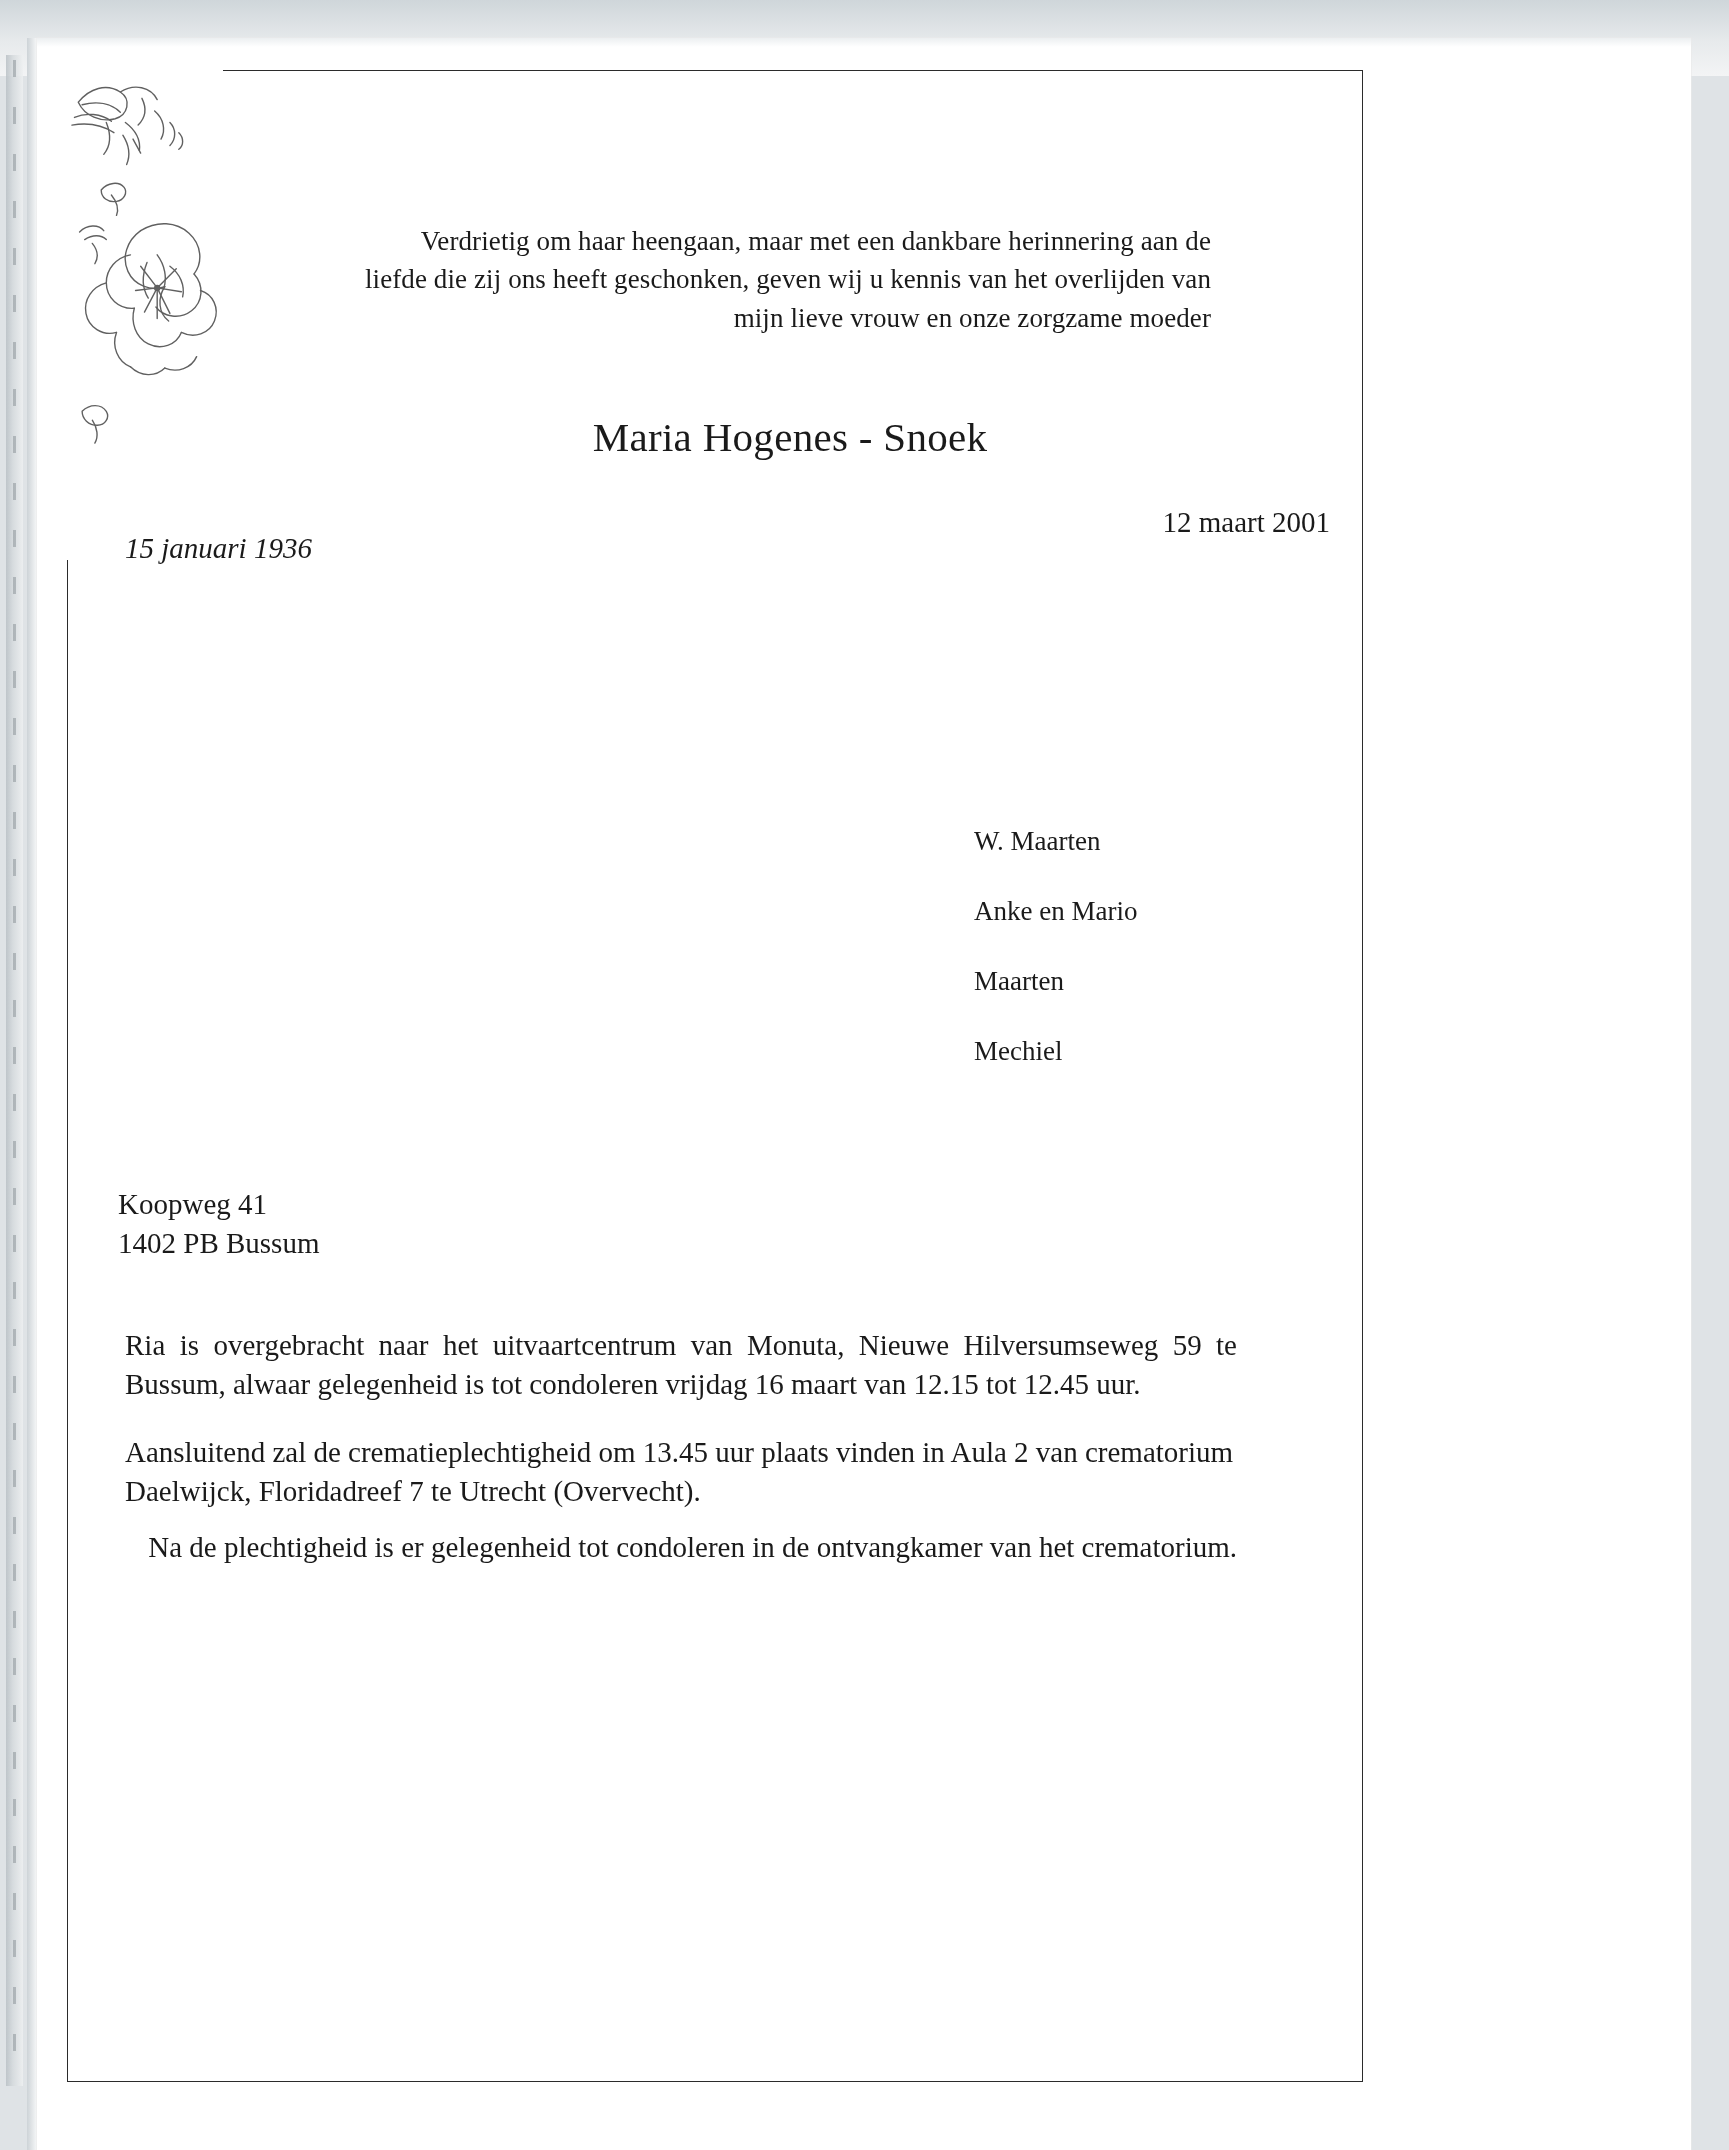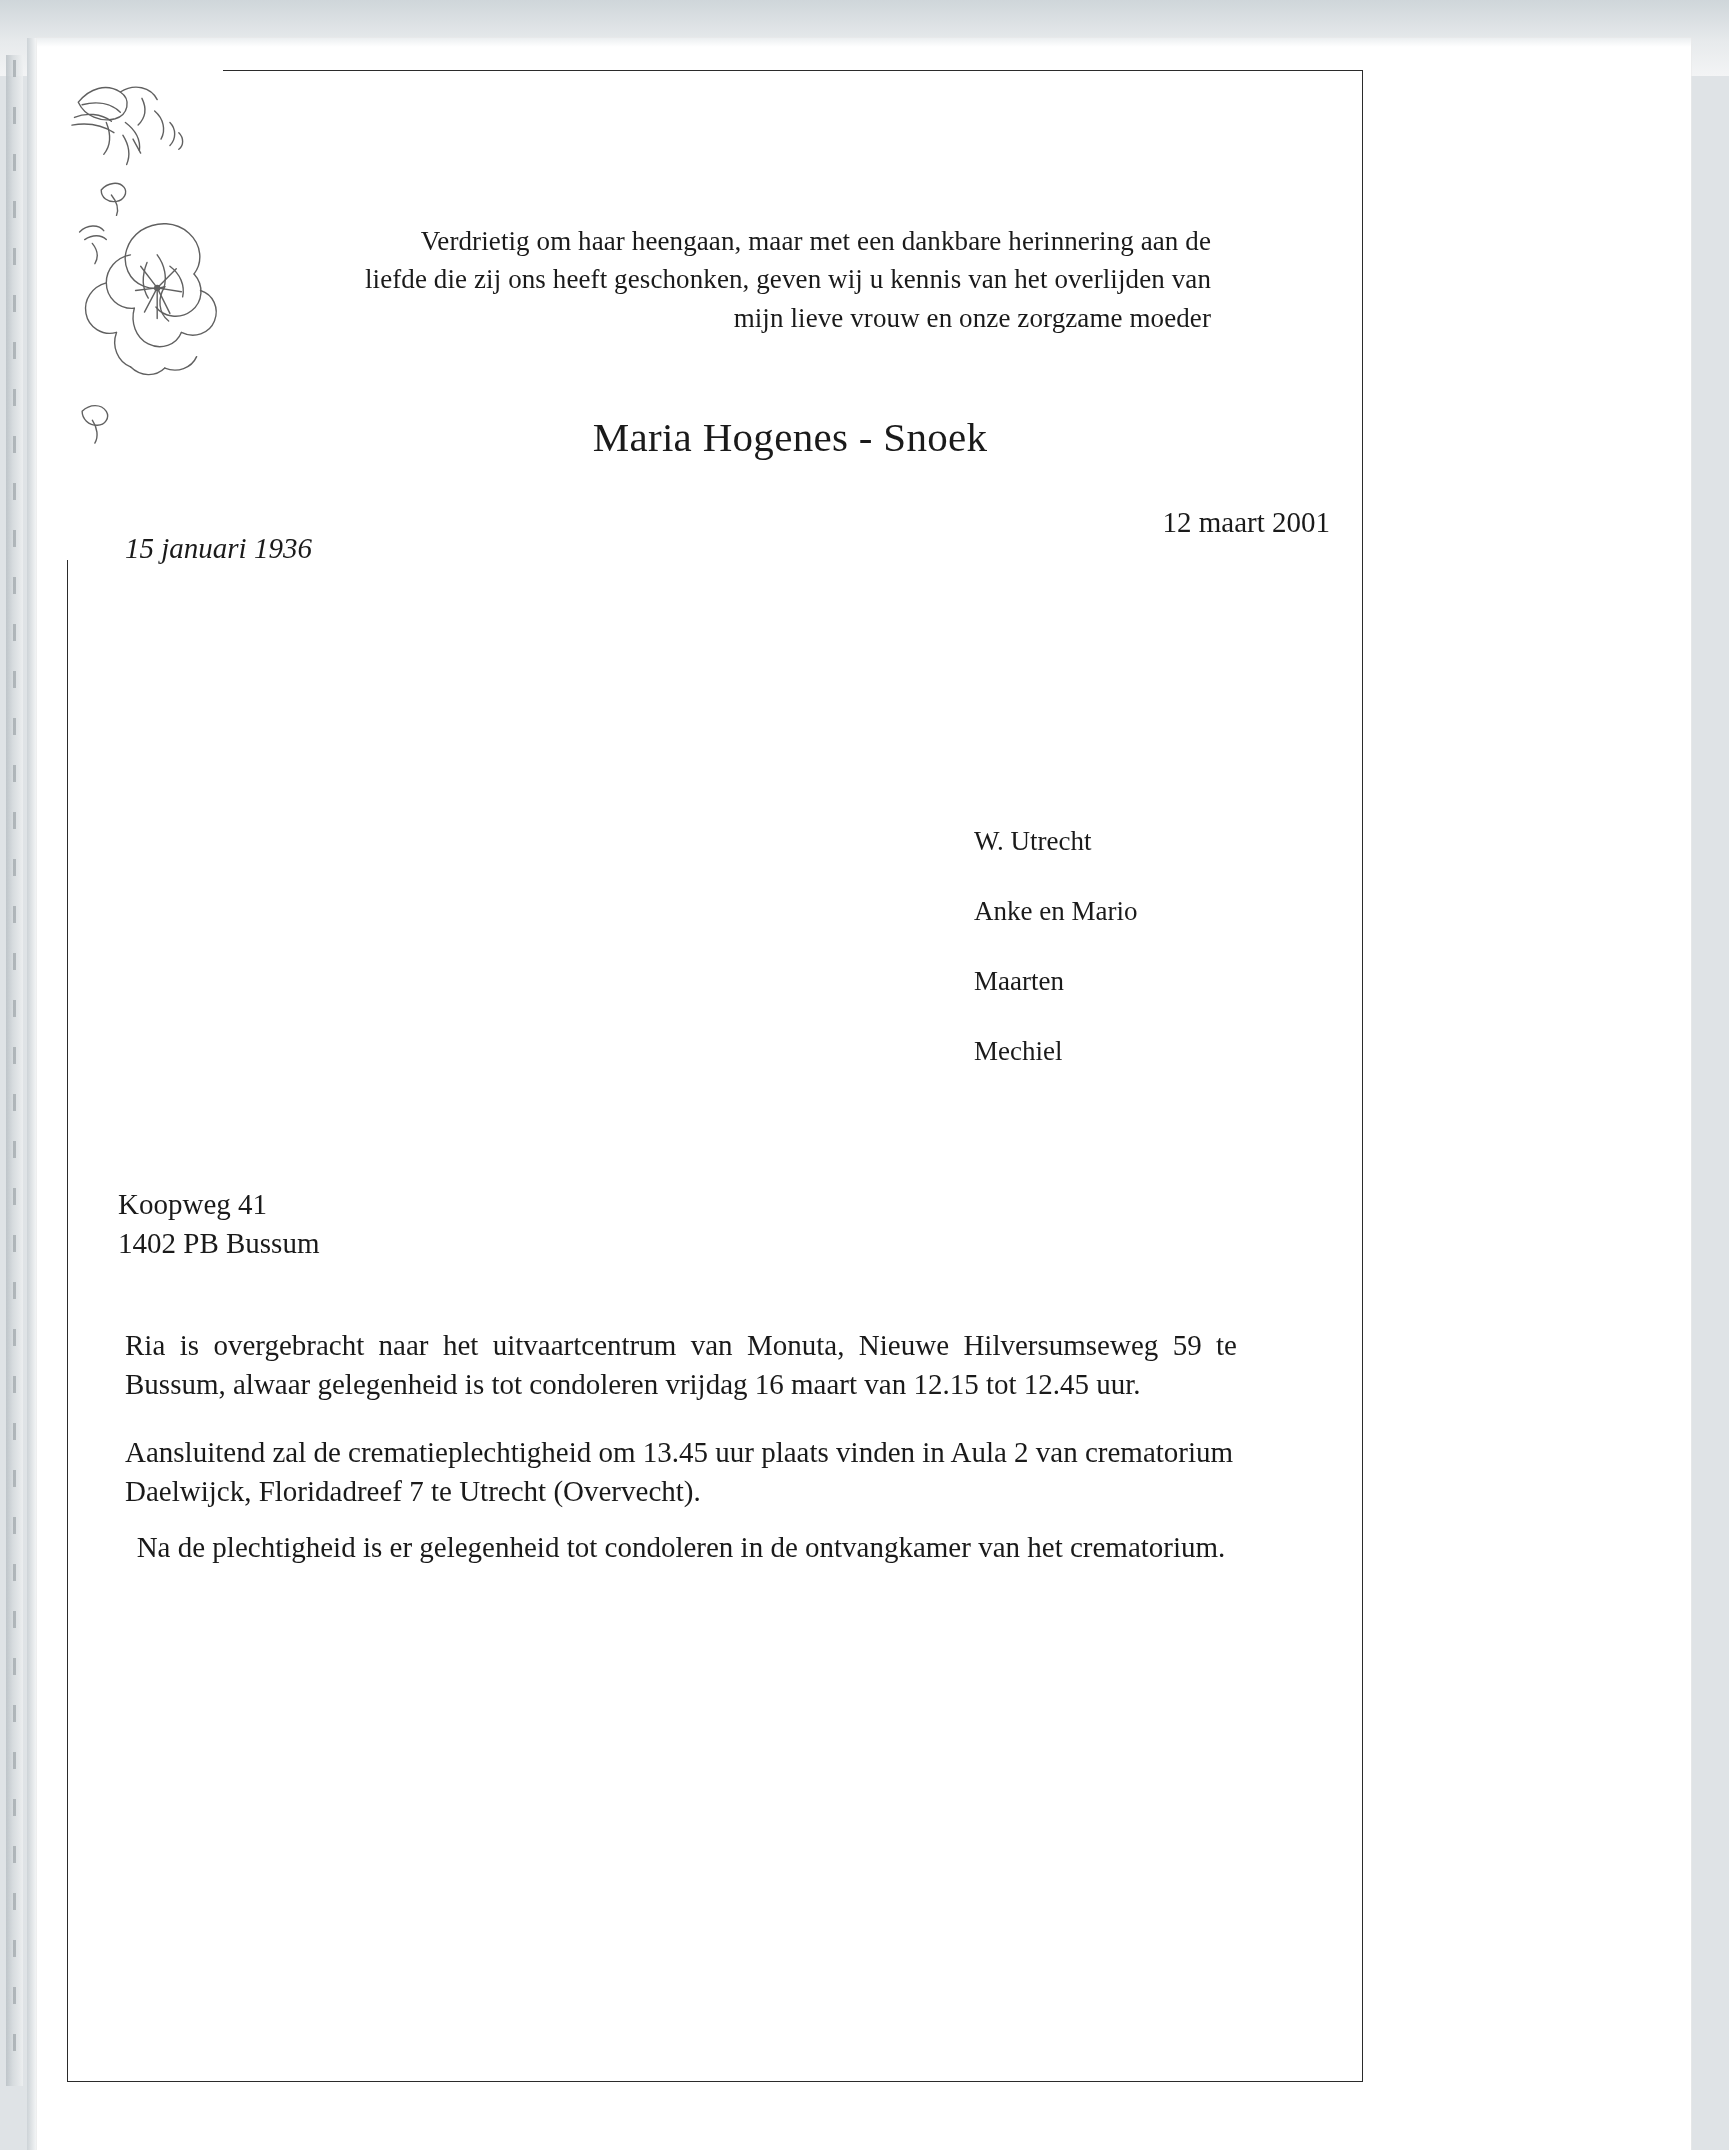--- a/index.html
+++ b/index.html
@@ -164,21 +164,21 @@
 
   .para {
     position: absolute;
     left: 125px;
     width: 1112px;
     font-size: 29px;
     line-height: 1.35;
   }
   .p1 { top: 1326px; text-align: justify; }
   .p2 { top: 1433px; text-align: left; }
-  .p3 { top: 1528px; text-align: center; }
+  .p3 { top: 1528px; text-align: right; }
 </style>
 </head>
 <body>
 
 <div class="scan-bg"></div>
 <div class="scan-bg-grad"></div>
 <div class="edge-strip"></div>
 <div class="edge-dashes"></div>
 <div class="edge-strip2"></div>
 
@@ -244,21 +244,21 @@
 </svg>
 
 <div class="intro">Verdrietig om haar heengaan, maar met een dankbare herinnering aan de liefde die zij ons heeft geschonken, geven wij u kennis van het overlijden van mijn lieve vrouw en onze zorgzame moeder</div>
 
 <div class="name">Maria Hogenes - Snoek</div>
 
 <div class="date-left">15 januari 1936</div>
 <div class="date-right">12 maart 2001</div>
 
 <div class="family">
-  <div>W. Utrecht</div>
+  <div>W. Maarten</div>
   <div>Anke en Mario</div>
   <div>Maarten</div>
   <div>Mechiel</div>
 </div>
 
 <div class="address">
   <div>Koopweg 41</div>
   <div>1402 PB  Bussum</div>
 </div>
 

